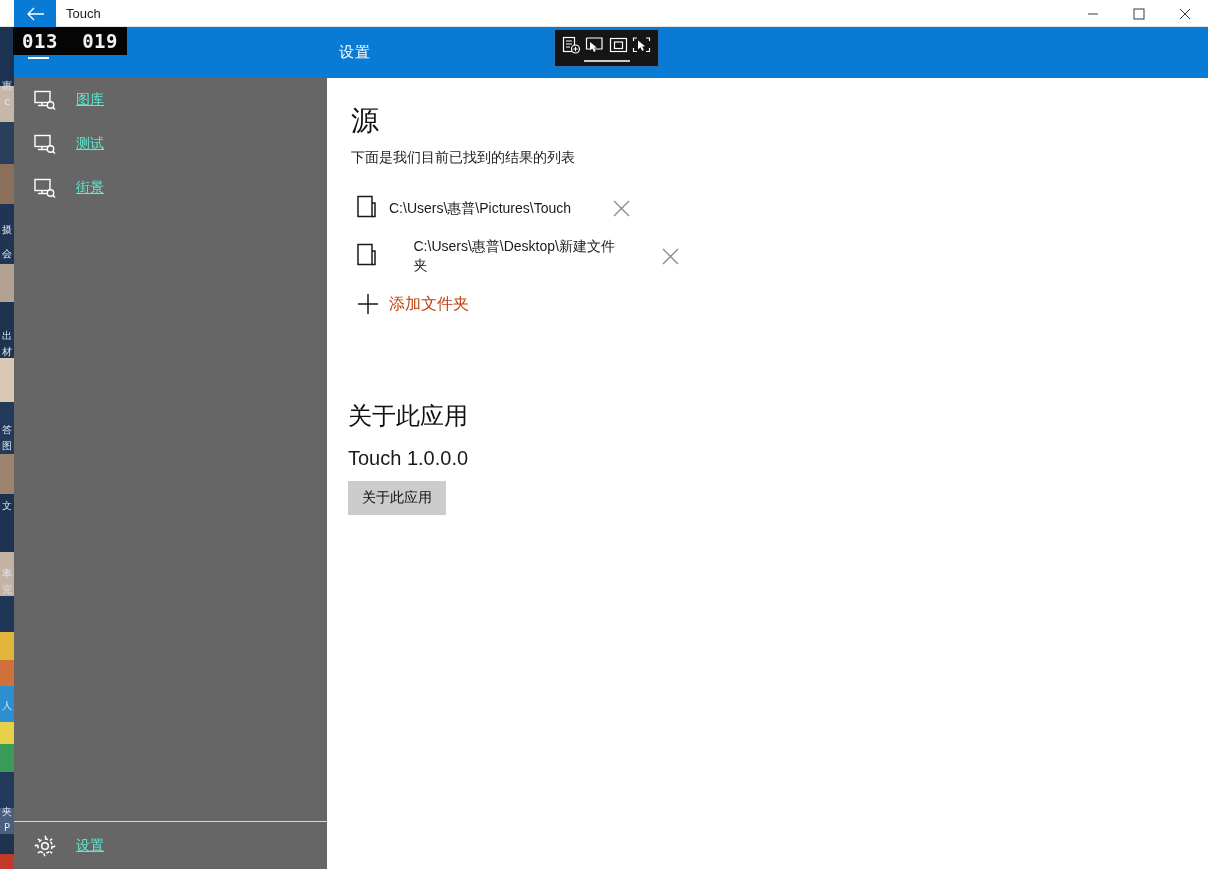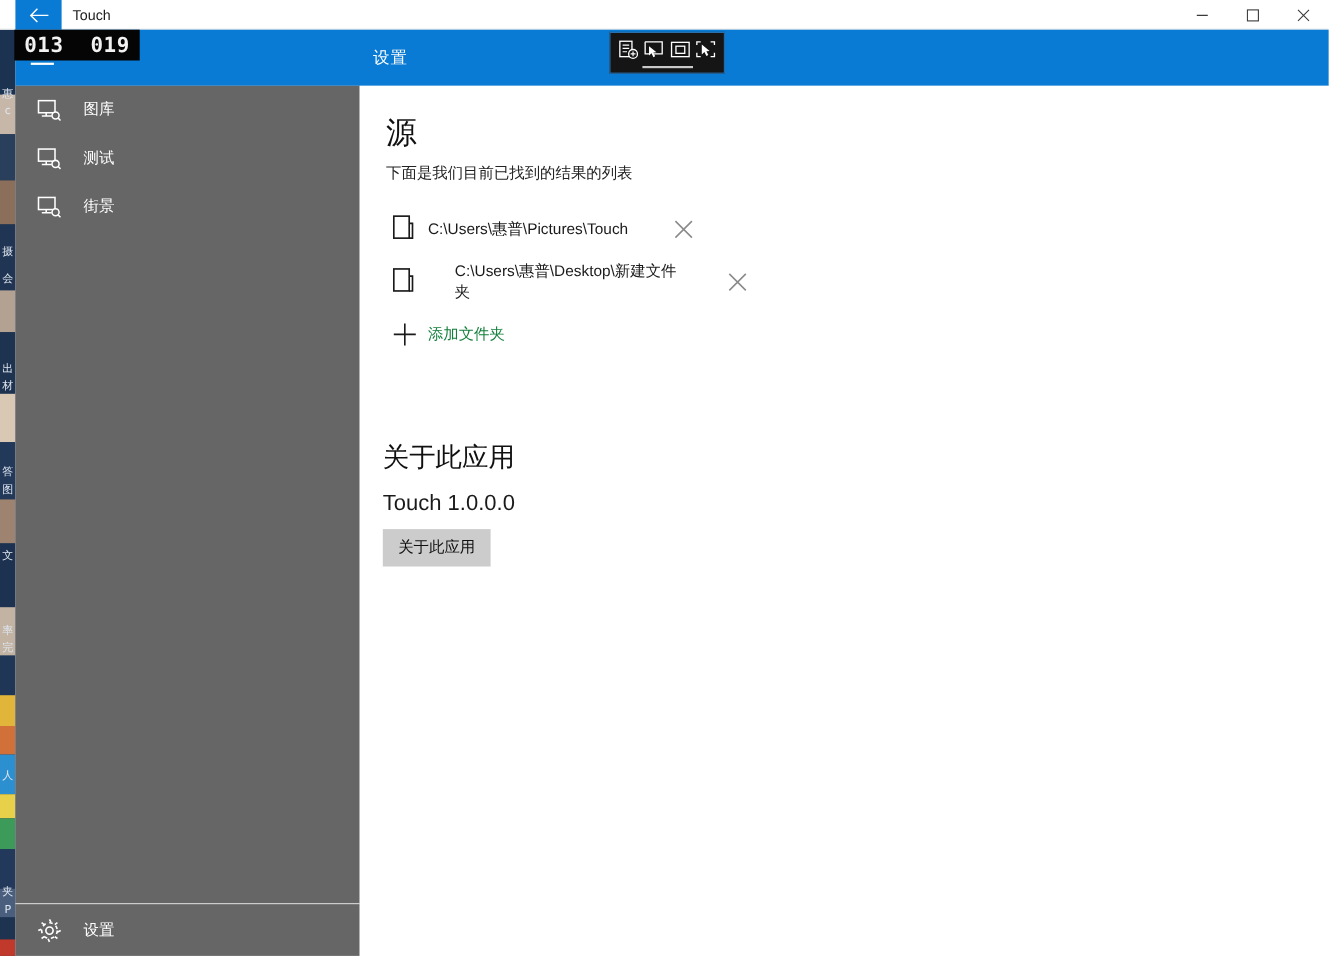--- a/index.html
+++ b/index.html
@@ -98,21 +98,21 @@
   }
   .nav-item {
     position: relative; height: 44px; display: flex; align-items: center;
     padding-left: 0px; color: #ffffff;
   }
   .nav-icon {
     width: 62px; min-width: 62px; height: 44px;
     display: flex; align-items: center; justify-content: center;
   }
   .nav-icon svg { display: block; }
-  .nav-label { font-size: 14px; color: #ffffff; }
+  .nav-label { font-size: 14px; color: #5eead4; text-decoration: underline; }
   .nav-top { position: absolute; left: 0; top: 0; width: 100%; padding-top: 0px; }
   .nav-top .nav-item { margin-bottom: 0px; }
 
   .sidebar-divider {
     position: absolute; left: 0; bottom: 47px; width: 313px; height: 1px;
     background: #d8d8d8;
   }
   .nav-bottom { position: absolute; left: 0; bottom: 0; width: 100%; height: 47px; }
 
   
@@ -145,21 +145,21 @@
     display: flex; align-items: center; justify-content: center;
     color: #8a8a8a;
   }
   .src-del svg { display: block; }
 
   .add-row { position: relative; display: flex; align-items: center; min-height: 44px; }
   .add-ico {
     width: 42px; min-width: 42px; height: 44px;
     display: flex; align-items: center; justify-content: center; color: #1a1a1a;
   }
-  .add-label { font-size: 14px; color: #15803d; }
+  .add-label { font-size: 16px; color: #c2410c; }
 
   .h2 {
     position: absolute; left: 21px; top: 322px;
     font-size: 24px; color: #101010; font-weight: normal;
   }
   .version {
     position: absolute; left: 21px; top: 369px;
     font-size: 20px; color: #1a1a1a;
   }
   .feedback-btn {

